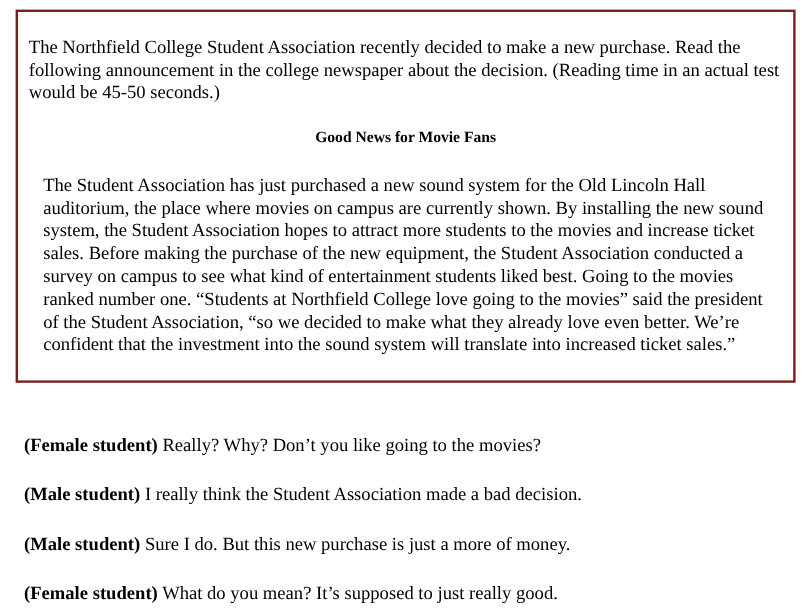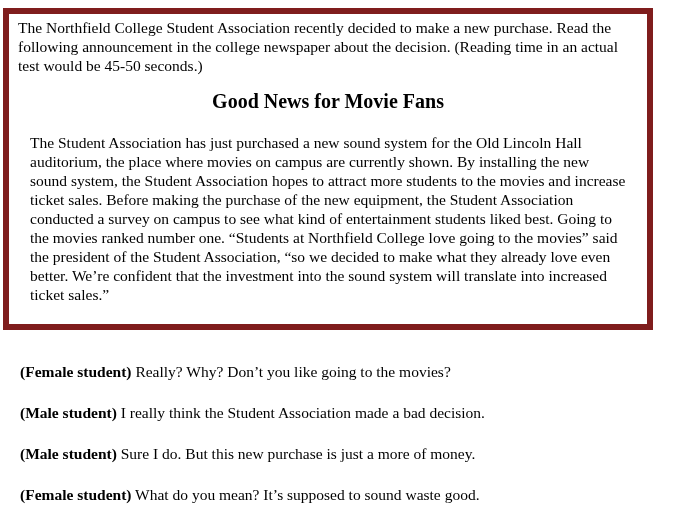--- a/index.html
+++ b/index.html
@@ -10,37 +10,37 @@
     position: relative;
     width: 675px;
     height: 511px;
     background: #ffffff;
     color: #000000;
     font-family: "Liberation Serif", serif;
     overflow: hidden;
   }
   .passage-box {
     position: absolute;
-    left: 3px;
+    left: 13px;
     top: 8px;
     width: 650px;
     box-sizing: border-box;
-    border: 6px solid #7f1d1d;
-    padding: 4px 9px 8px 9px;
+    border: 2px solid #7f1d1d;
+    padding: 20px 9px 8px 9px;
     font-size: 15.5px;
     line-height: 19px;
   }
   .passage-intro {
     margin: 0;
   }
   .passage-title {
     margin: 17px 0 22px 0;
     text-align: center;
     font-weight: bold;
-    font-size: 20px;
+    font-size: 13px;
     line-height: 19px;
   }
   .passage-body {
     margin: 12px;
   }
   .dialogue {
     position: absolute;
     left: 20px;
     top: 362px;
     width: 642px;
@@ -71,15 +71,15 @@
   <p class="dialogue-line">
     <span class="speaker">(Male student)</span>
     <span>I really think the Student Association made a bad decision.</span>
   </p>
   <p class="dialogue-line">
     <span class="speaker">(Male student)</span>
     <span>Sure I do. But this new purchase is just a more of money.</span>
   </p>
   <p class="dialogue-line">
     <span class="speaker">(Female student)</span>
-    <span>What do you mean? It’s supposed to sound waste good.</span>
+    <span>What do you mean? It’s supposed to just really good.</span>
   </p>
 </div>
 
 </body></html>

